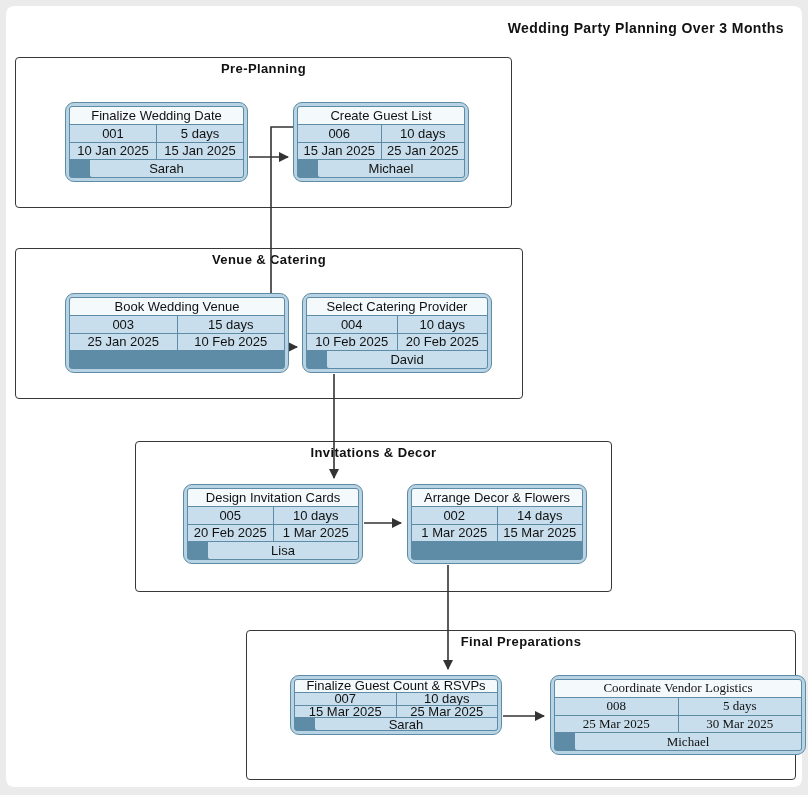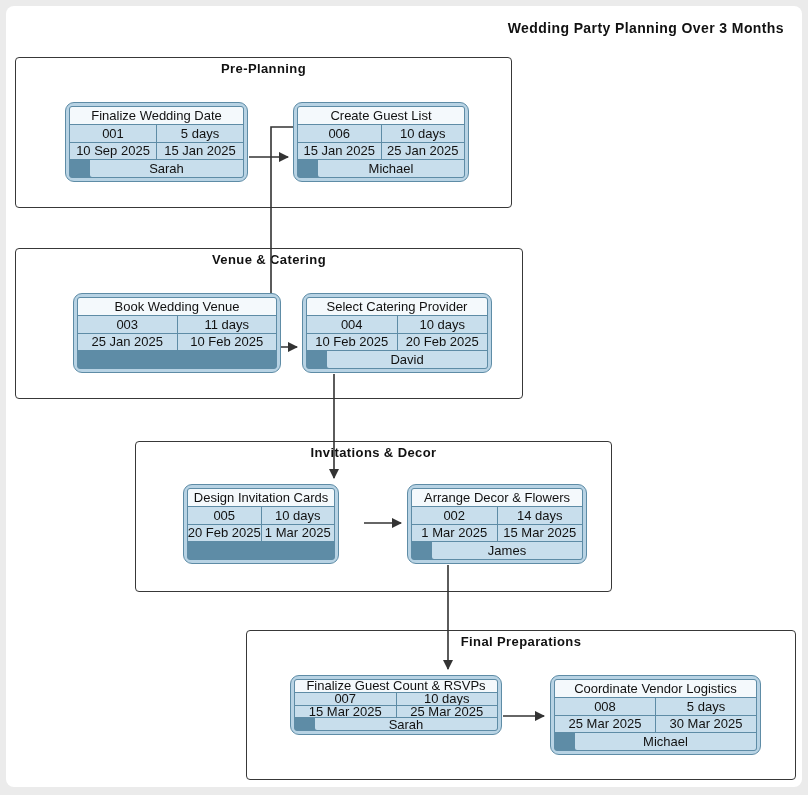--- a/index.html
+++ b/index.html
@@ -37,26 +37,26 @@
   #sec3{ left:135px; top:441px; width:477px; height:151px; }
   #sec4{ left:246px; top:630px; width:550px; height:150px; }
 
   .node{
     position:absolute; background:var(--node-fill);
     border:1px solid var(--node-border); border-radius:9px;
     box-shadow:0 0 0 0 transparent;
   }
   #n1{ left:65px;  top:102px; width:183px; height:80px; }
   #n2{ left:293px; top:102px; width:176px; height:80px; }
-  #n3{ left:73px;  top:293px; width:208px; height:80px; }
+  #n3{ left:65px;  top:293px; width:224px; height:80px; }
   #n4{ left:302px; top:293px; width:190px; height:80px; }
-  #n5{ left:183px; top:484px; width:156px; height:80px; }
+  #n5{ left:183px; top:484px; width:180px; height:80px; }
   #n6{ left:407px; top:484px; width:180px; height:80px;text-align:right; }
   #n7{ left:290px; top:675px; width:212px; height:60px; }
-  #n8{ left:550px; top:675px; width:211px; height:80px; }
+  #n8{ left:550px; top:675px; width:256px; height:80px;font-family:Liberation Serif, serif; }
 
   .tbl{
     position:absolute; left:3px; right:3px; top:3px; bottom:3px;
     display:grid; grid-template-columns:1fr 1fr; grid-template-rows:repeat(4,1fr);
     gap:1px; background:var(--node-border);
     border:1px solid var(--node-border); border-radius:3px;
   }
   .cell{
     background:var(--cell-fill);
     display:flex; align-items:center; justify-content:center;
@@ -103,42 +103,42 @@
     <path d="M448,565 L448,669" marker-end="url(#ah)"></path>
     <path d="M503,716 L544,716" marker-end="url(#ah)"></path>
   </g>
 </svg>
 
 <div class="node" id="n1">
   <div class="tbl">
     <div class="cell title-cell span2">Finalize Wedding Date</div>
     <div class="cell">001</div>
     <div class="cell">5 days</div>
-    <div class="cell">10 Sep 2025</div>
+    <div class="cell">10 Jan 2025</div>
     <div class="cell">15 Jan 2025</div>
     <div class="cell owner-cell span2">Sarah</div>
   </div>
 </div>
 
 <div class="node" id="n2">
   <div class="tbl">
     <div class="cell title-cell span2">Create Guest List</div>
     <div class="cell">006</div>
     <div class="cell">10 days</div>
     <div class="cell">15 Jan 2025</div>
     <div class="cell">25 Jan 2025</div>
     <div class="cell owner-cell span2">Michael</div>
   </div>
 </div>
 
 <div class="node" id="n3">
   <div class="tbl">
     <div class="cell title-cell span2">Book Wedding Venue</div>
     <div class="cell">003</div>
-    <div class="cell">11 days</div>
+    <div class="cell">15 days</div>
     <div class="cell">25 Jan 2025</div>
     <div class="cell">10 Feb 2025</div>
   </div>
 </div>
 
 <div class="node" id="n4">
   <div class="tbl">
     <div class="cell title-cell span2">Select Catering Provider</div>
     <div class="cell">004</div>
     <div class="cell">10 days</div>
@@ -148,31 +148,31 @@
   </div>
 </div>
 
 <div class="node" id="n5">
   <div class="tbl">
     <div class="cell title-cell span2">Design Invitation Cards</div>
     <div class="cell">005</div>
     <div class="cell">10 days</div>
     <div class="cell">20 Feb 2025</div>
     <div class="cell">1 Mar 2025</div>
+    <div class="cell owner-cell span2">Lisa</div>
   </div>
 </div>
 
 <div class="node" id="n6">
   <div class="tbl">
     <div class="cell title-cell span2">Arrange Decor &amp; Flowers</div>
     <div class="cell">002</div>
     <div class="cell">14 days</div>
     <div class="cell">1 Mar 2025</div>
     <div class="cell">15 Mar 2025</div>
-    <div class="cell owner-cell span2">James</div>
   </div>
 </div>
 
 <div class="node" id="n7">
   <div class="tbl">
     <div class="cell title-cell span2">Finalize Guest Count &amp; RSVPs</div>
     <div class="cell">007</div>
     <div class="cell">10 days</div>
     <div class="cell">15 Mar 2025</div>
     <div class="cell">25 Mar 2025</div>

